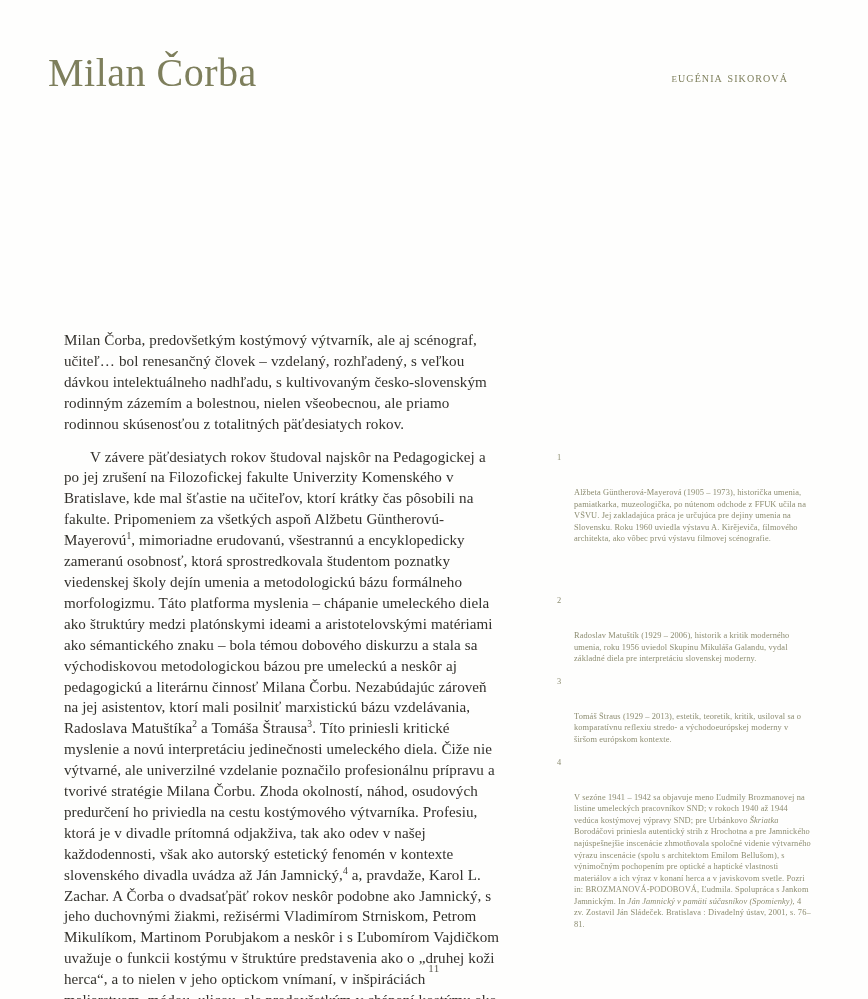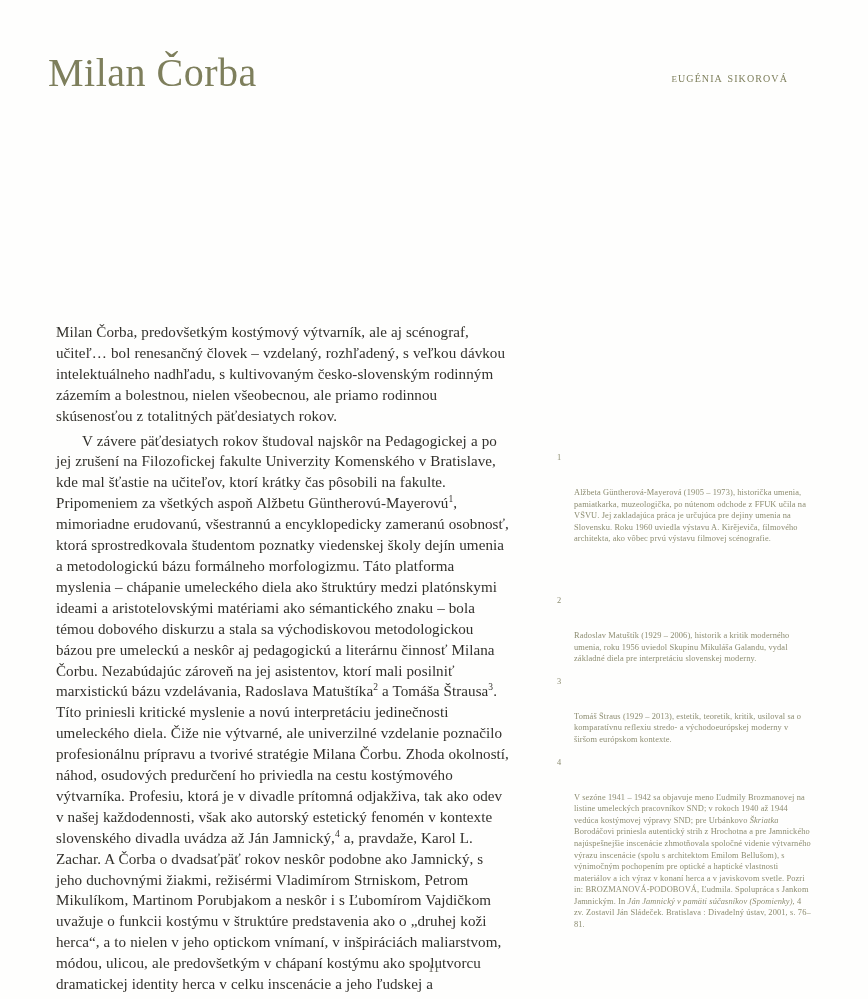--- a/index.html
+++ b/index.html
@@ -51,21 +51,21 @@
   .doc-author::first-letter { font-size: 13.5px; }
 
   
   .body-col {
     position: absolute;
     left: 52px;
     top: 318px;
     width: 462px;
   }
   .body-col p {
-    margin: 4px;
+    margin: 12px;
     font-size: 15.1px;
     line-height: 20.9px;
     text-align: left;
     color: #33312c;
     letter-spacing: 0.05px;
     word-spacing: 0.2px;
   }
   .body-col p.indented {
     text-indent: 26px;
   }

